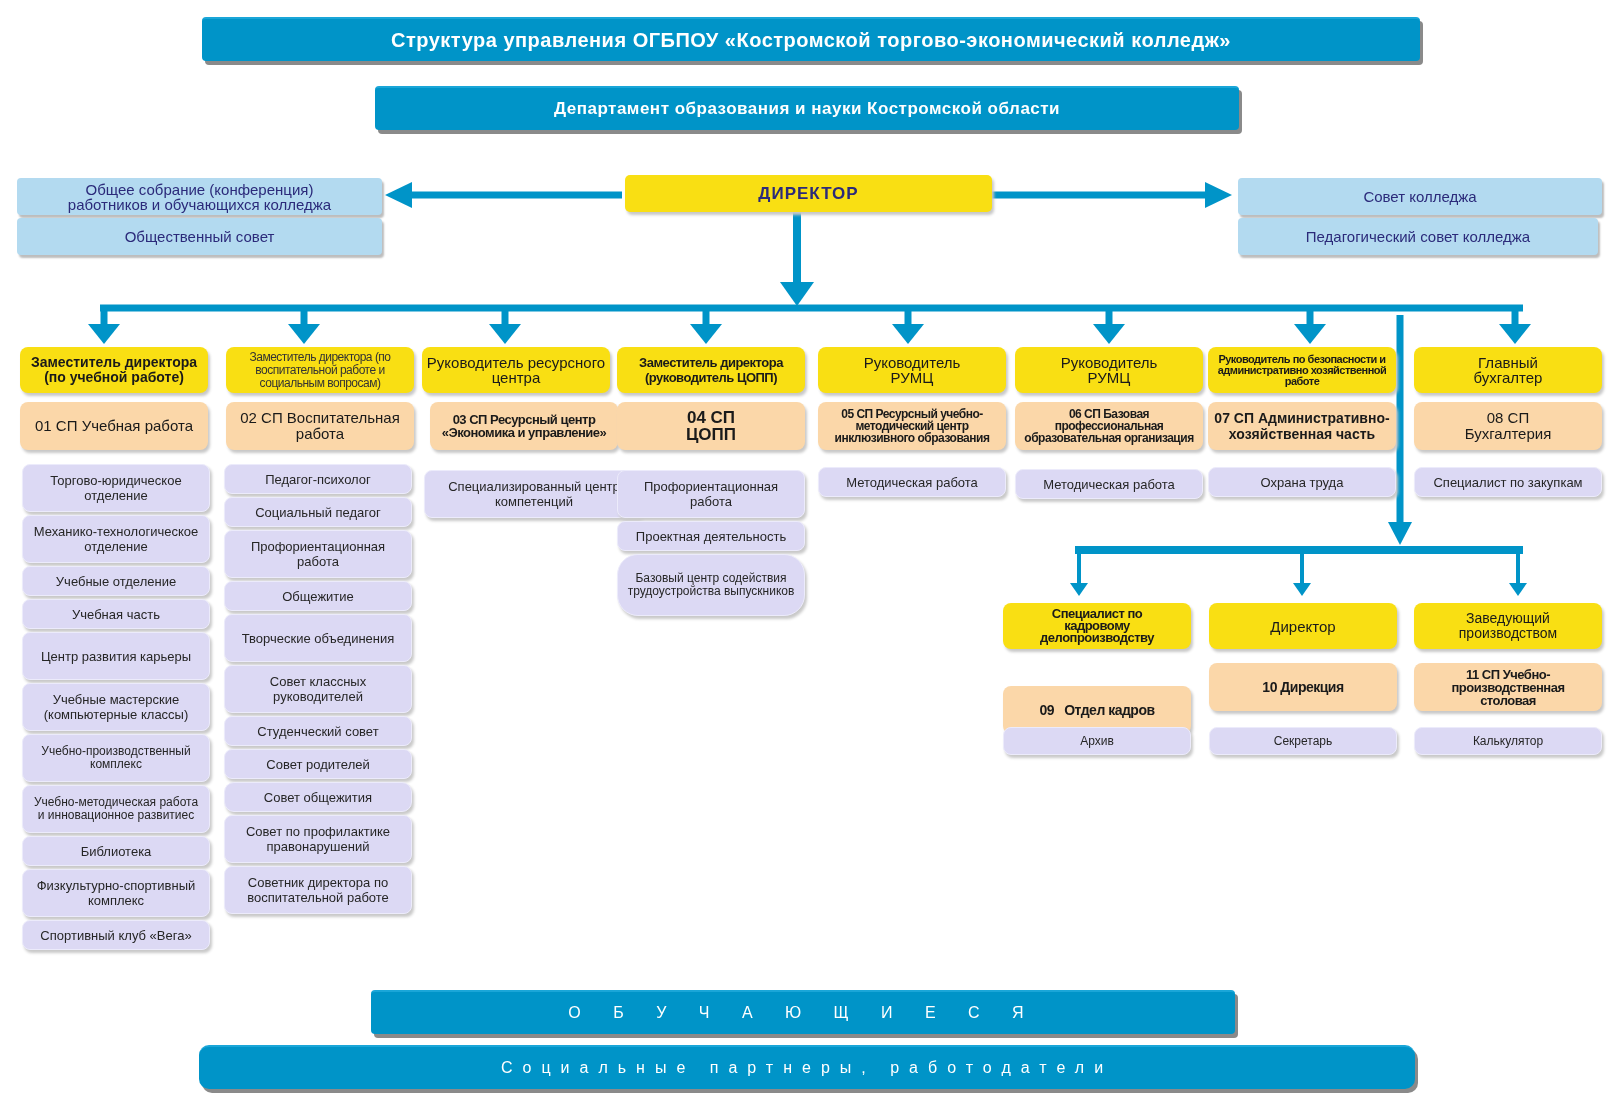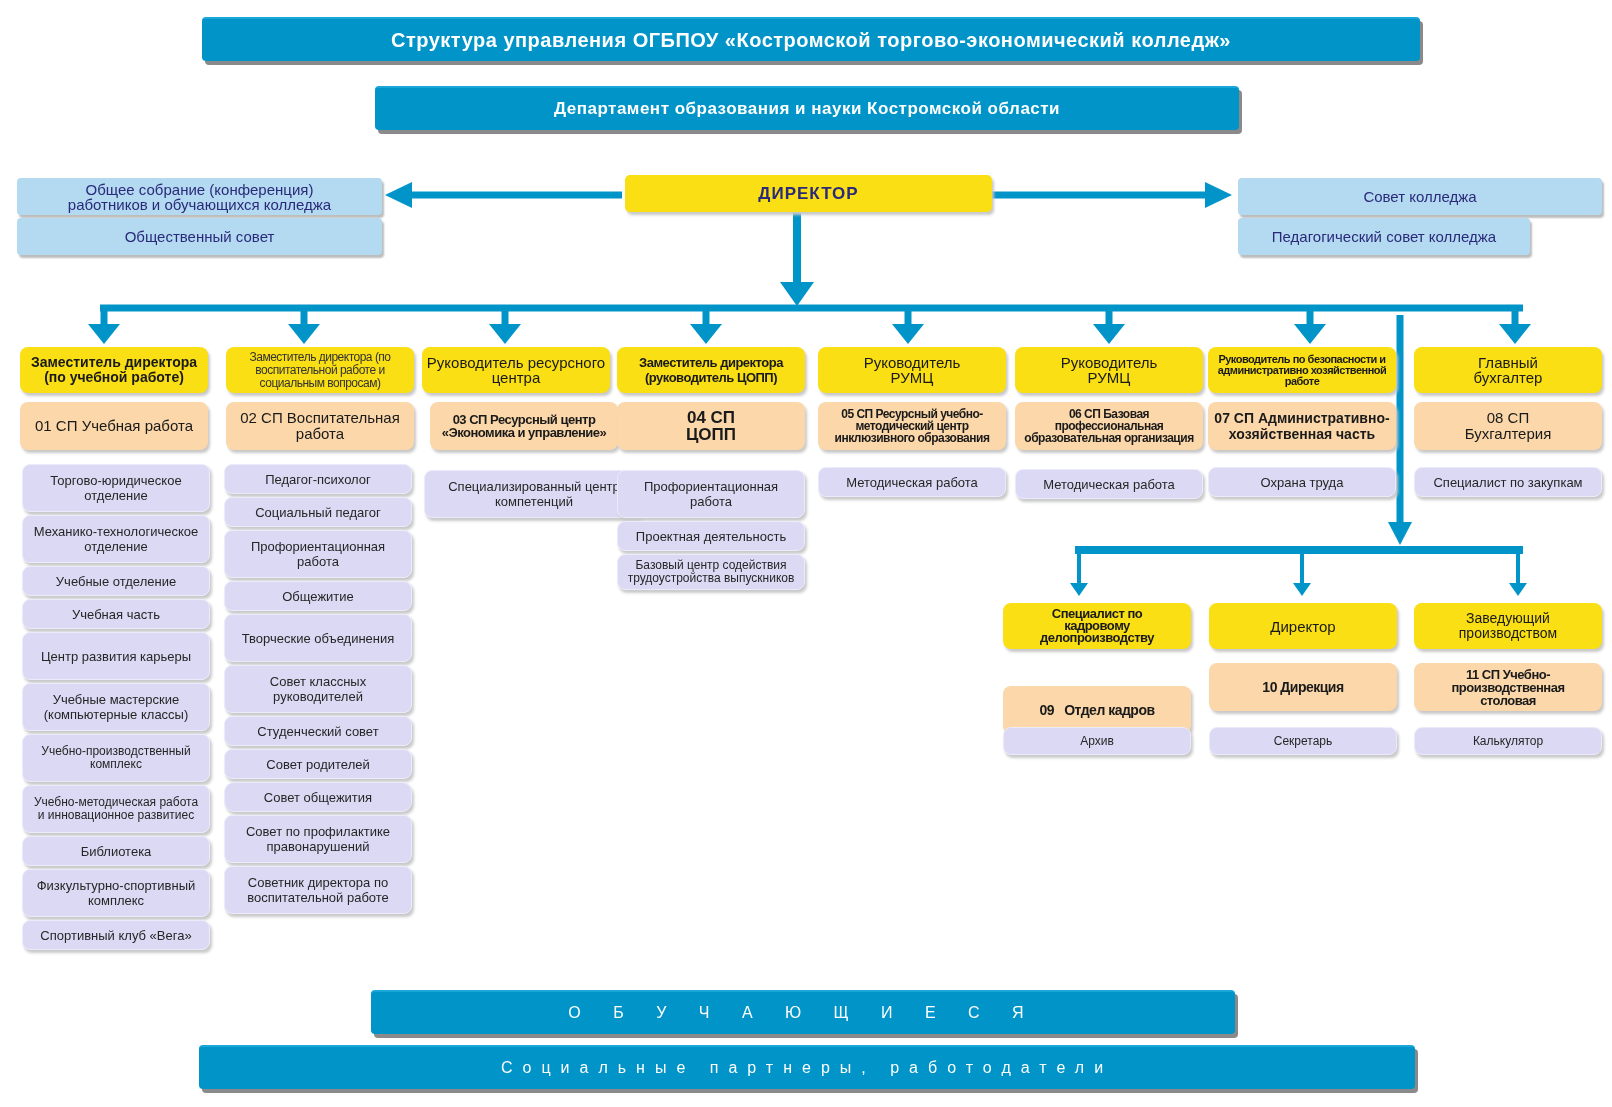--- a/index.html
+++ b/index.html
@@ -86,21 +86,21 @@
 
 <div class="banner" style="left:202px;top:17px;width:1218px;height:44px;font-size:20px;letter-spacing:0.5px;">Структура управления ОГБПОУ «Костромской торгово-экономический колледж»</div>
 <div class="banner" style="left:375px;top:86px;width:864px;height:44px;font-size:17px;letter-spacing:0.5px;">Департамент образования и науки Костромской области</div>
 
 <div class="yl" style="left:625px;top:175px;width:367px;height:37px;font-size:17px;color:#2b2a7a;letter-spacing:1px;border-radius:5px;">ДИРЕКТОР</div>
 
 <div class="lb" style="left:17px;top:178px;width:365px;height:37px;padding:0 40px;">Общее собрание (конференция) работников и обучающихся колледжа</div>
 <div class="lb" style="left:17px;top:218px;width:365px;height:37px;">Общественный совет</div>
 
 <div class="lb" style="left:1238px;top:178px;width:364px;height:37px;">Совет колледжа</div>
-<div class="lb" style="left:1238px;top:218px;width:292px;height:37px;">Педагогический совет колледжа</div>
+<div class="lb" style="left:1238px;top:218px;width:360px;height:37px;">Педагогический совет колледжа</div>
 
 <div class="yl" style="left:20px;top:347px;width:188px;height:46px;">Заместитель директора (по учебной работе)</div>
 <div class="pc" style="left:20px;top:402px;width:188px;height:48px;">01 СП Учебная работа</div>
 <div class="lv" style="left:22px;top:464px;width:188px;height:48px;">Торгово-юридическое отделение</div>
 <div class="lv" style="left:22px;top:515px;width:188px;height:48px;">Механико-технологическое отделение</div>
 <div class="lv" style="left:22px;top:566px;width:188px;height:30px;">Учебные отделение</div>
 <div class="lv" style="left:22px;top:599px;width:188px;height:30px;">Учебная часть</div>
 <div class="lv" style="left:22px;top:632px;width:188px;height:48px;">Центр развития карьеры</div>
 <div class="lv" style="left:22px;top:683px;width:188px;height:48px;">Учебные мастерские (компьютерные классы)</div>
 <div class="lv s" style="left:22px;top:734px;width:188px;height:48px;">Учебно-производственный комплекс</div>
@@ -124,21 +124,21 @@
 <div class="lv" style="left:224px;top:866px;width:188px;height:48px;">Советник директора по воспитательной работе</div>
 
 <div class="yl" style="left:422px;top:347px;width:188px;height:46px;font-weight:normal;font-size:15px;">Руководитель ресурсного центра</div>
 <div class="pc b cond" style="left:430px;top:402px;width:188px;height:48px;">03 СП Ресурсный центр «Экономика и управление»</div>
 <div class="lv" style="left:424px;top:470px;width:220px;height:48px;">Специализированный центр компетенций</div>
 
 <div class="yl cond" style="left:617px;top:347px;width:188px;height:46px;font-size:13px;">Заместитель директора (руководитель ЦОПП)</div>
 <div class="pc b" style="left:617px;top:402px;width:188px;height:48px;font-size:17px;line-height:17px;padding:0 50px;">04 СП ЦОПП</div>
 <div class="lv" style="left:617px;top:470px;width:188px;height:48px;">Профориентационная работа</div>
 <div class="lv" style="left:617px;top:521px;width:188px;height:30px;">Проектная деятельность</div>
-<div class="lv s" style="left:617px;top:554px;width:188px;height:36px;">Базовый центр содействия трудоустройства выпускников</div>
+<div class="lv s" style="left:617px;top:554px;width:188px;height:62px;border-radius:21px;">Базовый центр содействия трудоустройства выпускников</div>
 
 <div class="yl" style="left:818px;top:347px;width:188px;height:46px;font-weight:normal;font-size:15px;padding:0 50px;">Руководитель РУМЦ</div>
 <div class="pc b cond" style="left:818px;top:402px;width:188px;height:48px;font-size:12px;line-height:12px;">05 СП Ресурсный учебно-методический центр инклюзивного образования</div>
 <div class="lv" style="left:818px;top:467px;width:188px;height:30px;">Методическая работа</div>
 
 <div class="yl" style="left:1015px;top:347px;width:188px;height:46px;font-weight:normal;font-size:15px;padding:0 50px;">Руководитель РУМЦ</div>
 <div class="pc b cond" style="left:1015px;top:402px;width:188px;height:48px;font-size:12px;line-height:12px;">06 СП Базовая профессиональная образовательная организация</div>
 <div class="lv" style="left:1015px;top:469px;width:188px;height:30px;">Методическая работа</div>
 
 <div class="yl cond" style="left:1208px;top:347px;width:188px;height:46px;font-size:11px;line-height:11px;">Руководитель по безопасности и административно хозяйственной работе</div>
@@ -155,13 +155,13 @@
 
 <div class="yl" style="left:1209px;top:603px;width:188px;height:46px;font-weight:normal;font-size:15px;">Директор</div>
 <div class="pc cond" style="left:1209px;top:663px;width:188px;height:48px;font-weight:bold;font-size:14px;">10 Дирекция</div>
 <div class="lv s" style="left:1209px;top:727px;width:188px;height:28px;">Секретарь</div>
 
 <div class="yl" style="left:1414px;top:603px;width:188px;height:46px;font-weight:normal;font-size:14px;padding:0 40px;">Заведующий производством</div>
 <div class="pc cond" style="left:1414px;top:663px;width:188px;height:48px;font-weight:bold;font-size:13px;line-height:13px;padding:0 20px;">11 СП Учебно-производственная столовая</div>
 <div class="lv s" style="left:1414px;top:727px;width:188px;height:28px;">Калькулятор</div>
 
 <div class="banner" style="left:371px;top:990px;width:864px;height:44px;font-size:16px;font-weight:normal;letter-spacing:14px;">О Б У Ч А Ю Щ И Е С Я</div>
-<div class="banner" style="left:199px;top:1045px;width:1216px;height:44px;font-size:16px;font-weight:normal;letter-spacing:10px;">Социальные партнеры, работодатели</div>
+<div class="banner" style="left:199px;top:1045px;width:1216px;height:44px;font-size:16px;font-weight:normal;letter-spacing:10px;border-radius:10px;">Социальные партнеры, работодатели</div>
 
 </body></html>

